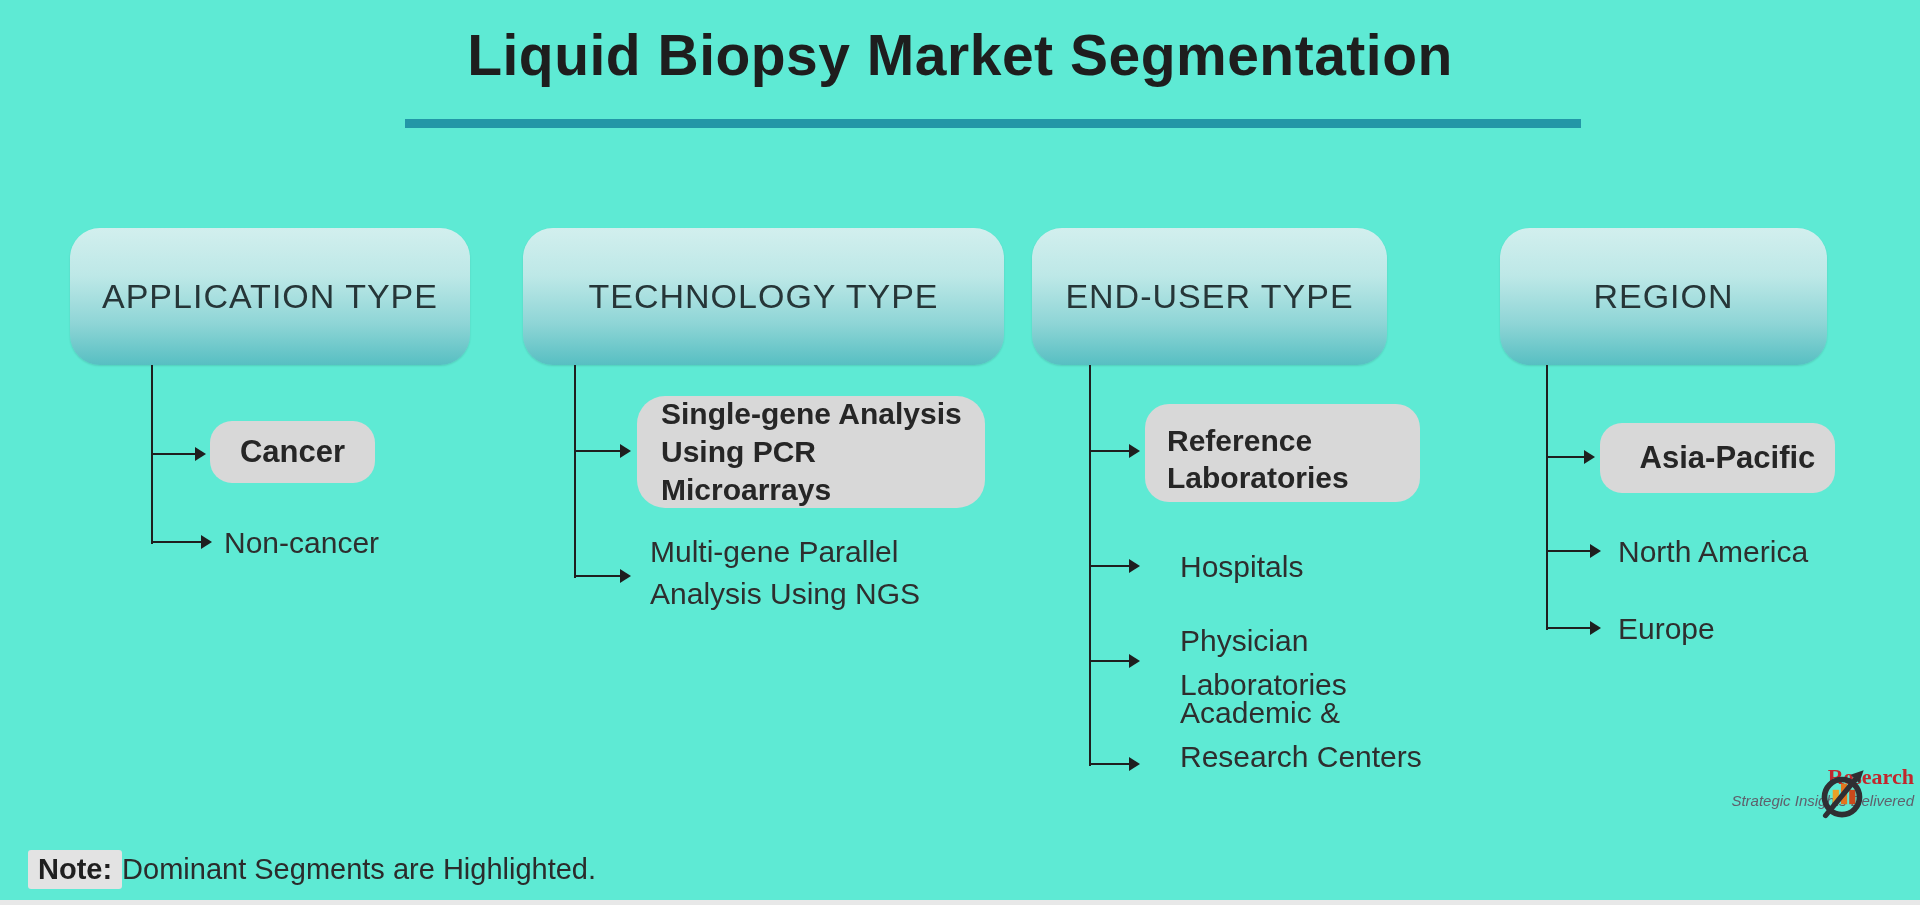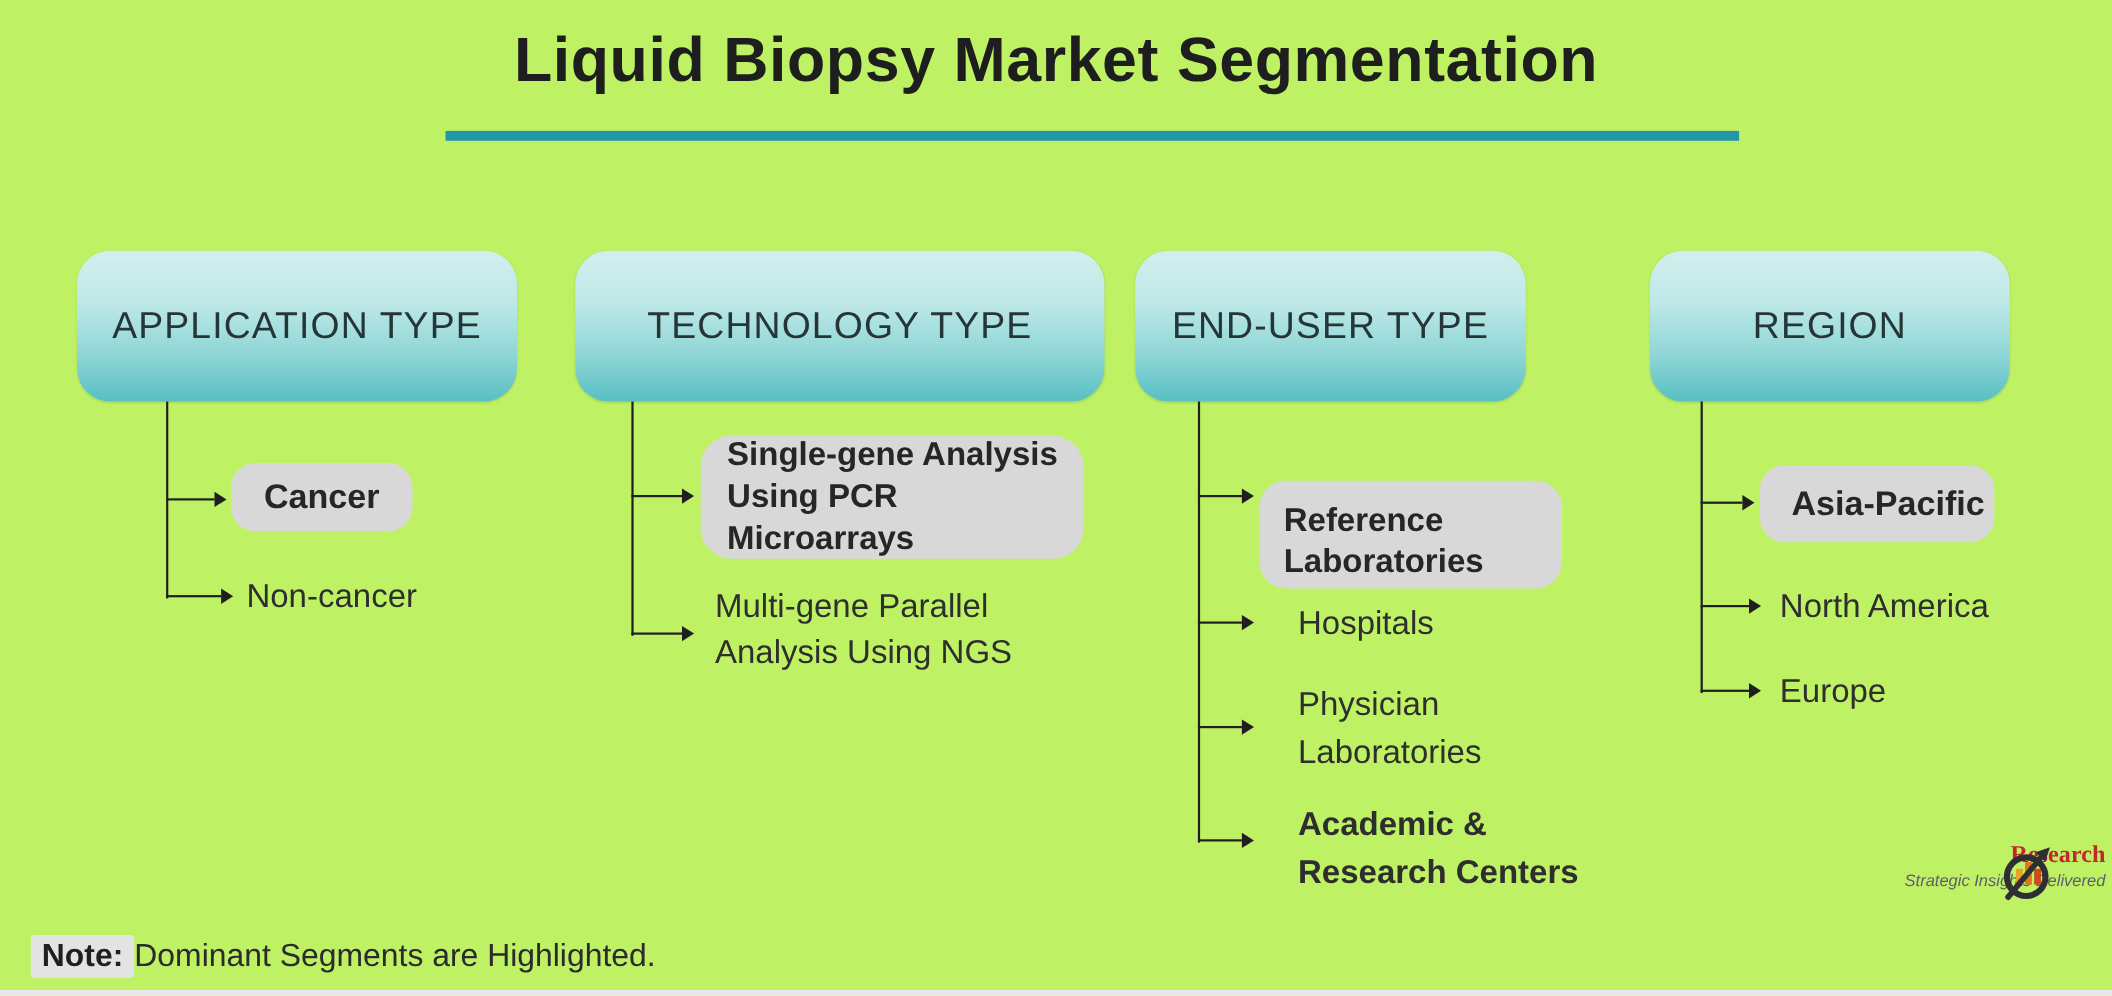--- a/index.html
+++ b/index.html
@@ -1,17 +1,17 @@
 <!DOCTYPE html>
 <html><head>
 <meta charset="utf-8">
 <style>
   html,body{margin:0;padding:0;background:#ffffff;}
   body{font-family:"Liberation Sans", sans-serif;}
-  .stage{position:relative;width:1920px;height:905px;background:#bef264;overflow:hidden;}
+  .stage{position:relative;width:1920px;height:905px;background:#5eead4;overflow:hidden;}
 
   
   .page-title{position:absolute;top:22px;left:0;width:100%;text-align:center;
     font-size:57px;font-weight:bold;color:#1e1e1e;letter-spacing:.5px;}
   .title-underline{position:absolute;left:405px;top:119px;width:1176px;height:9px;background:#2397a7;}
 
   
   .hdr{position:absolute;top:228px;height:137px;border-radius:30px;
     background:linear-gradient(180deg,#d2efee 0%,#bde8e7 35%,#8ed5d6 70%,#57bfc2 100%);
     display:flex;align-items:center;justify-content:center;
@@ -44,30 +44,30 @@
   #a4-2{left:1546px;top:550px;width:44px;}
   #a4-3{left:1546px;top:627px;width:44px;}
 
   
   .pill{position:absolute;background:#d8d8d8;border-radius:22px;font-weight:bold;color:#262626;
     display:flex;align-items:center;box-sizing:border-box;}
   #p-cancer{left:210px;top:421px;width:165px;height:62px;font-size:31px;justify-content:center;}
   #p-single{left:637px;top:396px;width:348px;height:112px;font-size:30px;line-height:38px;
     padding:0 16px 0 24px;border-radius:28px;}
   #p-ref{left:1145px;top:404px;width:275px;height:98px;font-size:30px;line-height:37px;
-    padding:12px 10px 0 22px;border-radius:24px;margin-top:33px;}
-  #p-asia{left:1600px;top:423px;width:213px;height:70px;font-size:31px;justify-content:center;padding-left:20px;}
+    padding:12px 10px 0 22px;border-radius:24px;}
+  #p-asia{left:1600px;top:423px;width:235px;height:70px;font-size:31px;justify-content:center;padding-left:20px;}
 
   
   .plain{position:absolute;color:#2e2e2e;font-size:30px;line-height:42px;}
   #t-noncancer{left:224px;top:522px;}
   #t-multi{left:650px;top:531px;width:300px;}
   #t-hosp{left:1180px;top:546px;}
   #t-phys{left:1180px;top:619px;width:230px;line-height:44px;}
-  #t-acad{left:1180px;top:728px;width:270px;line-height:44px;font-weight:bold;}
+  #t-acad{left:1180px;top:691px;width:270px;line-height:44px;}
   #t-na{left:1618px;top:531px;}
   #t-eu{left:1618px;top:608px;}
 
   
   .note{position:absolute;left:28px;top:850px;display:flex;align-items:center;
     font-size:29px;color:#2b2b2b;}
   .note-label{background:#e3e3e3;font-weight:bold;padding:3px 10px;border-radius:3px;color:#1f1f1f;}
 
   
   .bottom-strip{position:absolute;left:0;bottom:0;width:100%;height:5px;background:#e8e8e8;}

